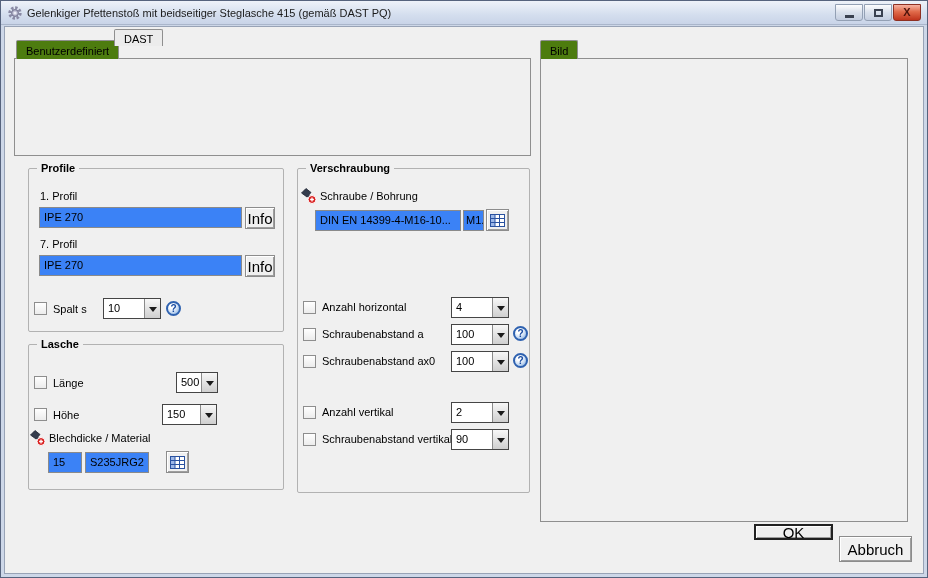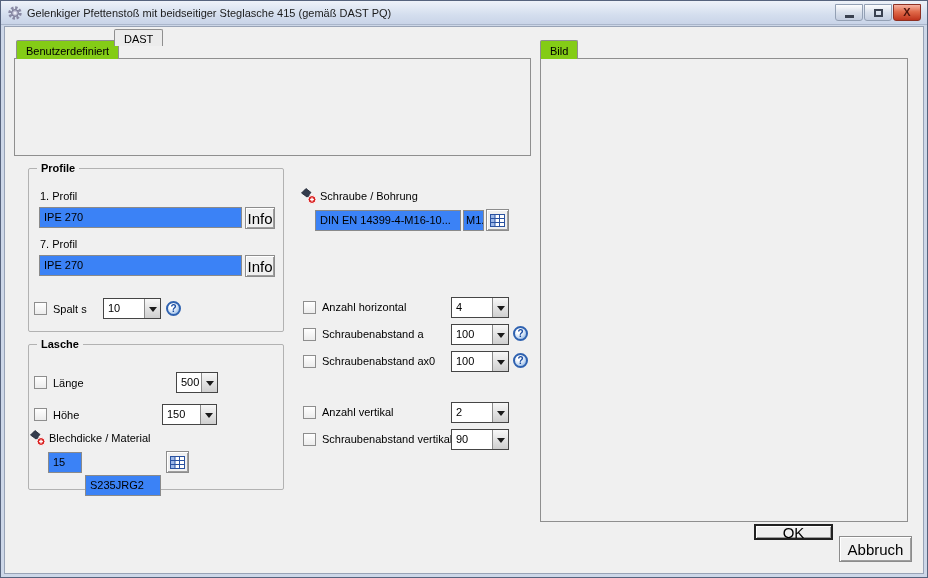--- a/index.html
+++ b/index.html
@@ -28,21 +28,21 @@
   .glyph-max{width:9px;height:8px;border:2px solid #3a4150;}
   .glyph-x{font-size:11px;font-weight:bold;color:#4d130c;line-height:1;}
   .client{
     position:absolute;left:3px;right:3px;top:25px;bottom:3px;
     background:#f0f0f0;border:1px solid #98a3b6;overflow:hidden;
   }
   .abs{position:absolute;}
   .lbl{font-size:11px;color:#000;white-space:nowrap;line-height:14px;}
   
   .tab{
-    font-size:11px;padding:2px 9px 0 9px;background:#84cc16;
+    font-size:11px;padding:2px 9px 0 9px;background:#4d7c0f;
     border:1px solid #8f8f8f;border-bottom:none;border-radius:2px 2px 0 0;
     height:19px;line-height:16px;z-index:3;cursor:pointer;
   }
   .tab.inactive{height:17px;margin-top:2px;background:#ececec;line-height:14px;}
   .tabpanel{background:#f0f0f0;border:1px solid #8f8f8f;z-index:1;}
   
   .group{border:1px solid #b2b2b2;border-radius:2px;}
   .group > .legend{
     position:absolute;top:-8px;left:8px;background:#f0f0f0;
     padding:0 4px;font-size:11px;font-weight:bold;color:#000;line-height:15px;white-space:nowrap;
@@ -167,29 +167,32 @@
       <span class="dbtn"></span>
     </div>
     <svg class="abs" style="left:24px;top:402px" width="17" height="17" viewBox="0 0 17 17">
       <path d="M1.5,6 L6,1.5 L11,5.5 L7,10 Z" fill="#343c4c" stroke="#1c2230" stroke-width="0.8"></path>
       <path d="M7,8 L13,13" stroke="#343c4c" stroke-width="2.4"></path>
       <circle cx="12" cy="12.5" r="4" fill="#d81e1e" stroke="#ffffff" stroke-width="1"></circle>
       <path d="M12,10.6 V14.4 M10.1,12.5 H13.9" stroke="#ffffff" stroke-width="1.3"></path>
     </svg>
     <span class="lbl abs" style="left:44px;top:404px">Blechdicke / Material</span>
     <div class="rofield abs" style="left:43px;top:425px;width:34px;height:21px">15</div>
-    <div class="rofield abs" style="left:80px;top:448px;width:76px;height:21px">S235JRG2</div>
+    <div class="rofield abs" style="left:80px;top:425px;width:64px;height:21px">S235JRG2</div>
     <div class="gridbtn abs" style="left:161px;top:424px;width:23px;height:22px">
       <svg width="15" height="13" viewBox="0 0 15 13">
         <rect x="0.5" y="0.5" width="14" height="12" fill="#ffffff" stroke="#2a52a0"></rect>
         <rect x="0.5" y="0.5" width="4.5" height="12" fill="#9db8e8" stroke="#2a52a0"></rect>
         <path d="M0.5,4.5 H14.5 M0.5,8.5 H14.5 M9.5,0.5 V12.5" stroke="#2a52a0" fill="none"></path>
       </svg>
     </div>
 
+    <div class="group abs" style="left:292px;top:141px;width:233px;height:325px">
+      <span class="legend">Verschraubung</span>
+    </div>
     <svg class="abs" style="left:295px;top:160px" width="17" height="17" viewBox="0 0 17 17">
       <path d="M1.5,6 L6,1.5 L11,5.5 L7,10 Z" fill="#343c4c" stroke="#1c2230" stroke-width="0.8"></path>
       <path d="M7,8 L13,13" stroke="#343c4c" stroke-width="2.4"></path>
       <circle cx="12" cy="12.5" r="4" fill="#d81e1e" stroke="#ffffff" stroke-width="1"></circle>
       <path d="M12,10.6 V14.4 M10.1,12.5 H13.9" stroke="#ffffff" stroke-width="1.3"></path>
     </svg>
     <span class="lbl abs" style="left:315px;top:162px">Schraube / Bohrung</span>
     <div class="rofield abs" style="left:310px;top:183px;width:146px;height:21px">DIN EN 14399-4-M16-10...</div>
     <div class="rofield abs" style="left:458px;top:183px;width:21px;height:21px;padding-left:2px">M1...</div>
     <div class="gridbtn abs" style="left:481px;top:182px;width:23px;height:22px">

